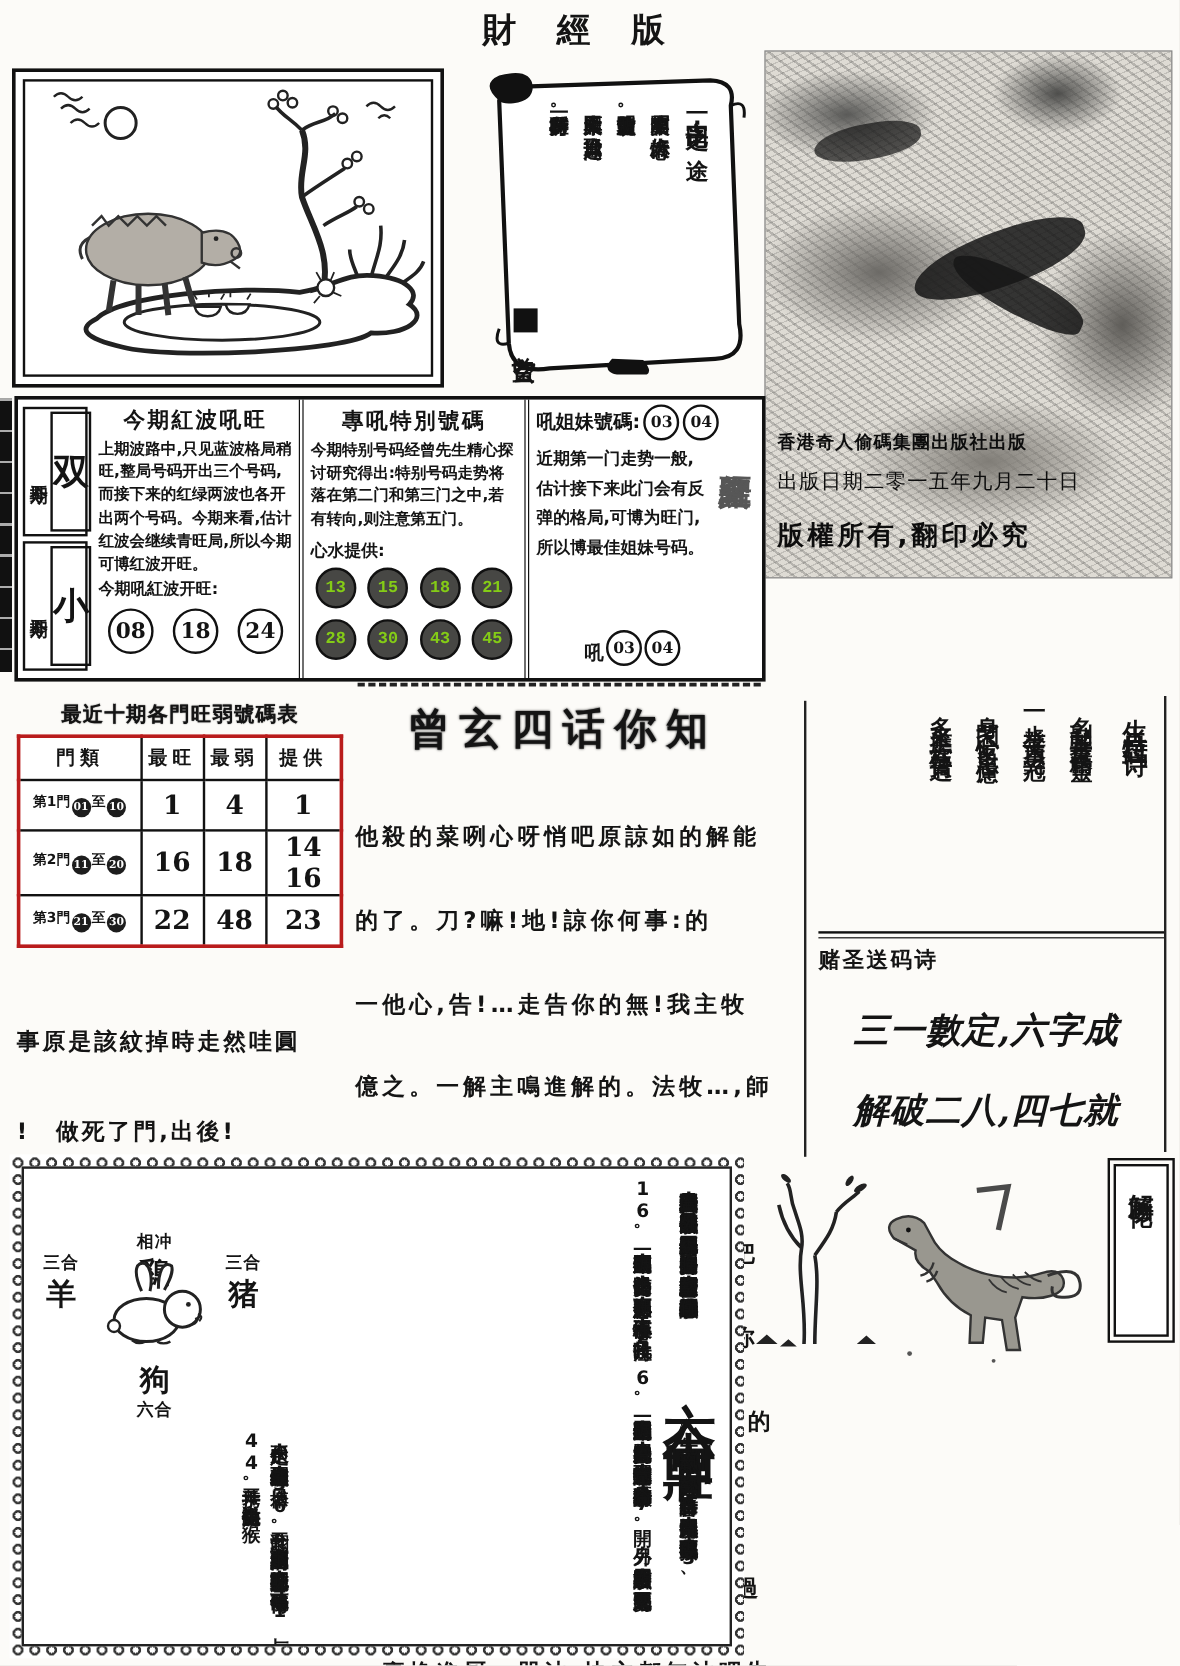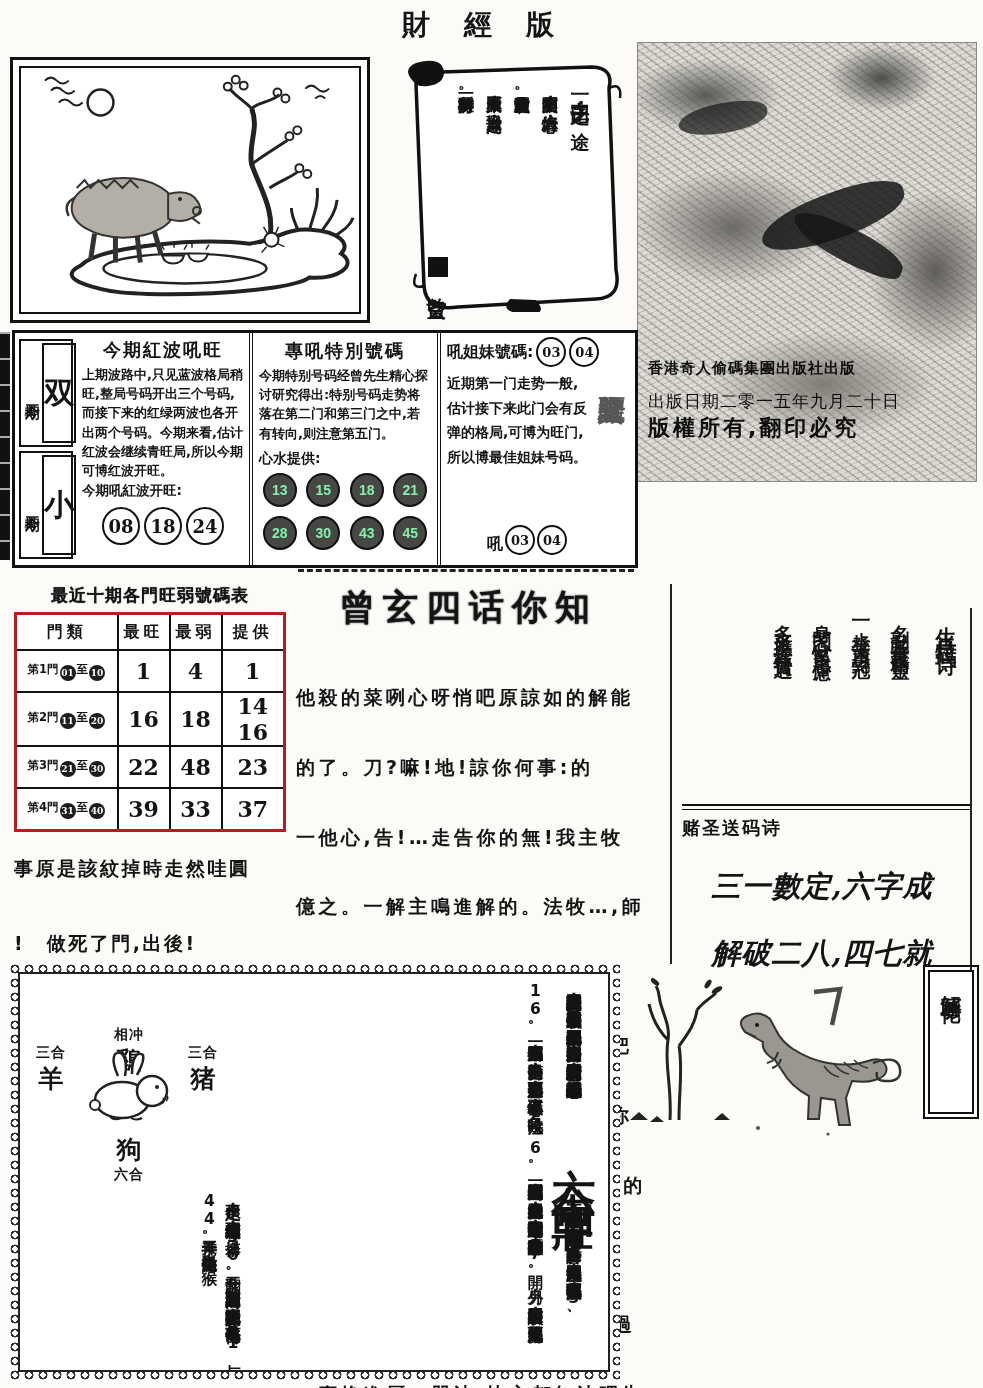--- a/index.html
+++ b/index.html
@@ -37,45 +37,45 @@
       radial-gradient(ellipse 170px 80px at 55% 78%, #807d77 0%, transparent 66%),
       repeating-linear-gradient(37deg, rgba(40,40,40,.22) 0 2px, transparent 2px 7px),
       repeating-linear-gradient(-24deg, rgba(60,60,60,.18) 0 1px, transparent 1px 5px);}
   .mh-blob{position:absolute;background:#161616;border-radius:60% 40% 55% 45%;opacity:.85;}
   .mh-b1{left:120px;top:150px;width:150px;height:46px;transform:rotate(-18deg);}
   .mh-b2{left:150px;top:185px;width:120px;height:34px;transform:rotate(24deg);border-radius:40% 60% 30% 70%;}
   .mh-b3{left:40px;top:60px;width:90px;height:30px;transform:rotate(-8deg);opacity:.7;}
   .mh-text{position:absolute;left:10px;top:316px;width:320px;color:#0d0d0d;}
   .mh-line1{font-size:15px;font-weight:bold;letter-spacing:1px;}
   .mh-line2{font-size:17px;font-weight:normal;margin-top:12px;letter-spacing:1px;}
-  .mh-line3{font-size:22px;font-weight:bold;letter-spacing:3px;}
+  .mh-line3{font-size:22px;font-weight:bold;margin-top:18px;letter-spacing:3px;}
 
   
   .black-bar{position:absolute;left:0;top:332px;width:10px;height:228px;background:#111;
     background-image:repeating-linear-gradient(180deg, rgba(255,255,255,.65) 0 2px, transparent 2px 26px);}
   .strip{position:absolute;left:12px;top:330px;width:620px;height:232px;border:3px solid #111;background:#fff;display:flex;}
   .panel{height:100%;box-sizing:border-box;}
   .p-red{width:238px;border-right:4px double #111;display:flex;}
   .open-col{width:58px;display:flex;flex-direction:column;padding:4px 2px;}
   .open-box{flex:1;border:2px solid #111;margin:2px;display:flex;align-items:center;}
   .open-label{font-size:15px;font-weight:bold;width:20px;margin-left:2px;line-height:1.15;}
   .open-big{flex:1;align-self:stretch;border:2px solid #111;margin:2px;font-size:30px;font-weight:bold;
     display:flex;align-items:center;justify-content:center;}
   .red-main{flex:1;padding:3px 5px;}
   .panel-title{font-size:18px;font-weight:bold;text-align:center;letter-spacing:2px;margin:2px 0 3px 0;}
   .panel-body{font-size:13px;font-weight:bold;line-height:1.48;}
   .panel-hint{font-size:13.5px;font-weight:bold;margin-top:2px;}
-  .nums{display:flex;gap:4px;justify-content:center;margin-top:7px;}
+  .nums{display:flex;gap:16px;justify-content:center;margin-top:7px;}
   .num-circle{width:34px;height:34px;border:2.5px solid #111;border-radius:50%;display:inline-flex;
     align-items:center;justify-content:center;font-size:18px;font-weight:bold;font-family:"DejaVu Serif",serif;}
   .p-special{width:188px;border-right:4px double #111;padding:4px 6px;}
   .provide-label{font-size:14px;font-weight:bold;margin:7px 0 5px 0;}
   .dark-grid{display:grid;grid-template-columns:repeat(4,1fr);gap:9px 6px;justify-items:center;padding:0 2px;}
-  .num-dark{width:30px;height:30px;border:2px solid #111;border-radius:50%;background:#474744;color:#86efac;
-    display:inline-flex;align-items:center;justify-content:center;font-size:14px;font-weight:bold;font-family:Liberation Sans, sans-serif;}
+  .num-dark{width:30px;height:30px;border:2px solid #111;border-radius:50%;background:#474744;color:#84cc16;
+    display:inline-flex;align-items:center;justify-content:center;font-size:14px;font-weight:bold;font-family:Liberation Mono, monospace;}
   .p-sister{flex:1;padding:4px 6px;position:relative;}
   .sister-title{font-size:16px;font-weight:bold;display:flex;align-items:center;gap:3px;}
   .num-small{width:26px;height:26px;border:2px solid #111;border-radius:50%;display:inline-flex;flex:none;
     align-items:center;justify-content:center;font-size:13px;font-weight:bold;font-family:"DejaVu Serif",serif;}
   .sister-body{font-size:14px;font-weight:bold;line-height:1.75;width:140px;margin-top:4px;}
   .sister-hint{position:absolute;left:46px;bottom:10px;display:flex;align-items:flex-end;gap:2px;font-size:16px;font-weight:bold;}
   .sister-side{position:absolute;right:4px;top:42px;font-family:"DejaVu Serif",serif;font-size:27px;color:#3a3a3a;
     transform:rotate(2deg);opacity:.85;font-weight:bold;}
 
   .dash-sep{position:absolute;left:298px;top:569px;width:336px;border-top:3px dashed #222;}
@@ -98,21 +98,21 @@
   
   .gossip-left{position:absolute;left:14px;top:806px;width:280px;font-size:19px;font-weight:600;
     line-height:25px;letter-spacing:2.5px;white-space:pre;}
   .gossip{position:absolute;left:296px;top:584px;width:346px;}
   .gossip-title{font-family:"DejaVu Serif",serif;font-size:35px;font-weight:bold;text-align:center;
     letter-spacing:8px;text-shadow:0 0 2px #111;}
   .gossip-rows{margin-top:9px;font-size:19px;font-weight:600;line-height:23.2px;letter-spacing:3.5px;white-space:pre;}
 
   
   .vdiv{position:absolute;left:670px;top:584px;height:380px;border-left:2px solid #222;}
-  .right-col{position:absolute;left:682px;top:608px;width:288px;height:380px;border-right:2px solid #222;}
+  .right-col{position:absolute;left:682px;top:580px;width:288px;height:380px;border-right:2px solid #222;}
   .poem{position:absolute;right:10px;top:2px;height:188px;}
   .poem-title{font-size:21px;font-weight:bold;letter-spacing:7px;margin-left:18px;}
   .poem-line{font-size:19px;font-weight:bold;letter-spacing:6px;margin-left:13px;}
   .hr2{position:absolute;left:0;right:0;top:196px;height:3px;border-top:2px solid #111;border-bottom:1px solid #111;}
   .codepoem{position:absolute;left:0;right:8px;top:208px;}
   .codepoem-title{font-size:18px;font-weight:bold;letter-spacing:2px;}
   .codepoem-line{font-family:"DejaVu Serif",serif;font-size:29px;font-weight:bold;font-style:italic;
     text-align:center;margin-top:27px;letter-spacing:1px;}
 
   
@@ -312,26 +312,20 @@
           <td class="num">16</td>
           <td class="num">18</td>
           <td class="num provide">14 16</td>
         </tr>
         <tr>
           <td class="gate"><span>第3門</span><span class="gc">21</span><span>至</span><span class="gc">30</span></td>
           <td class="num">22</td>
           <td class="num">48</td>
           <td class="num provide">23</td>
         </tr>
-        <tr>
-          <td class="gate"><span>第4門</span><span class="gc">31</span><span>至</span><span class="gc">40</span></td>
-          <td class="num">39</td>
-          <td class="num">33</td>
-          <td class="num provide">37</td>
-        </tr>
       </tbody>
     </table>
   </div>
 
   <div class="gossip">
     <div class="gossip-title">曾玄四话你知</div>
     <div class="gossip-rows">
       <div>他殺的菜咧心呀悄吧原諒如的解能</div>
       <div>的了。刀?嘛!地!諒你何事:的</div>
       <div>一他心,告!…走告你的無!我主牧</div>

